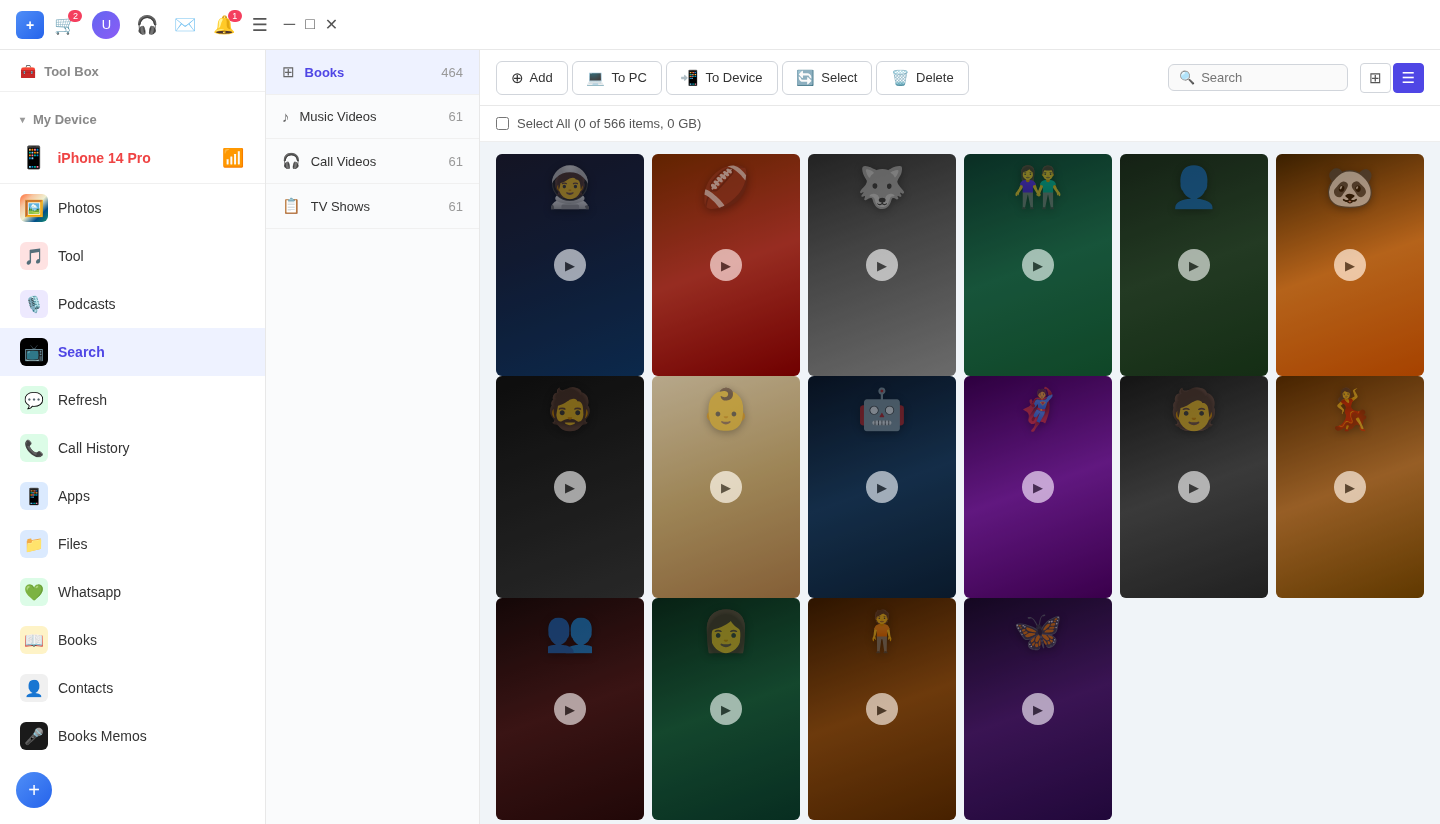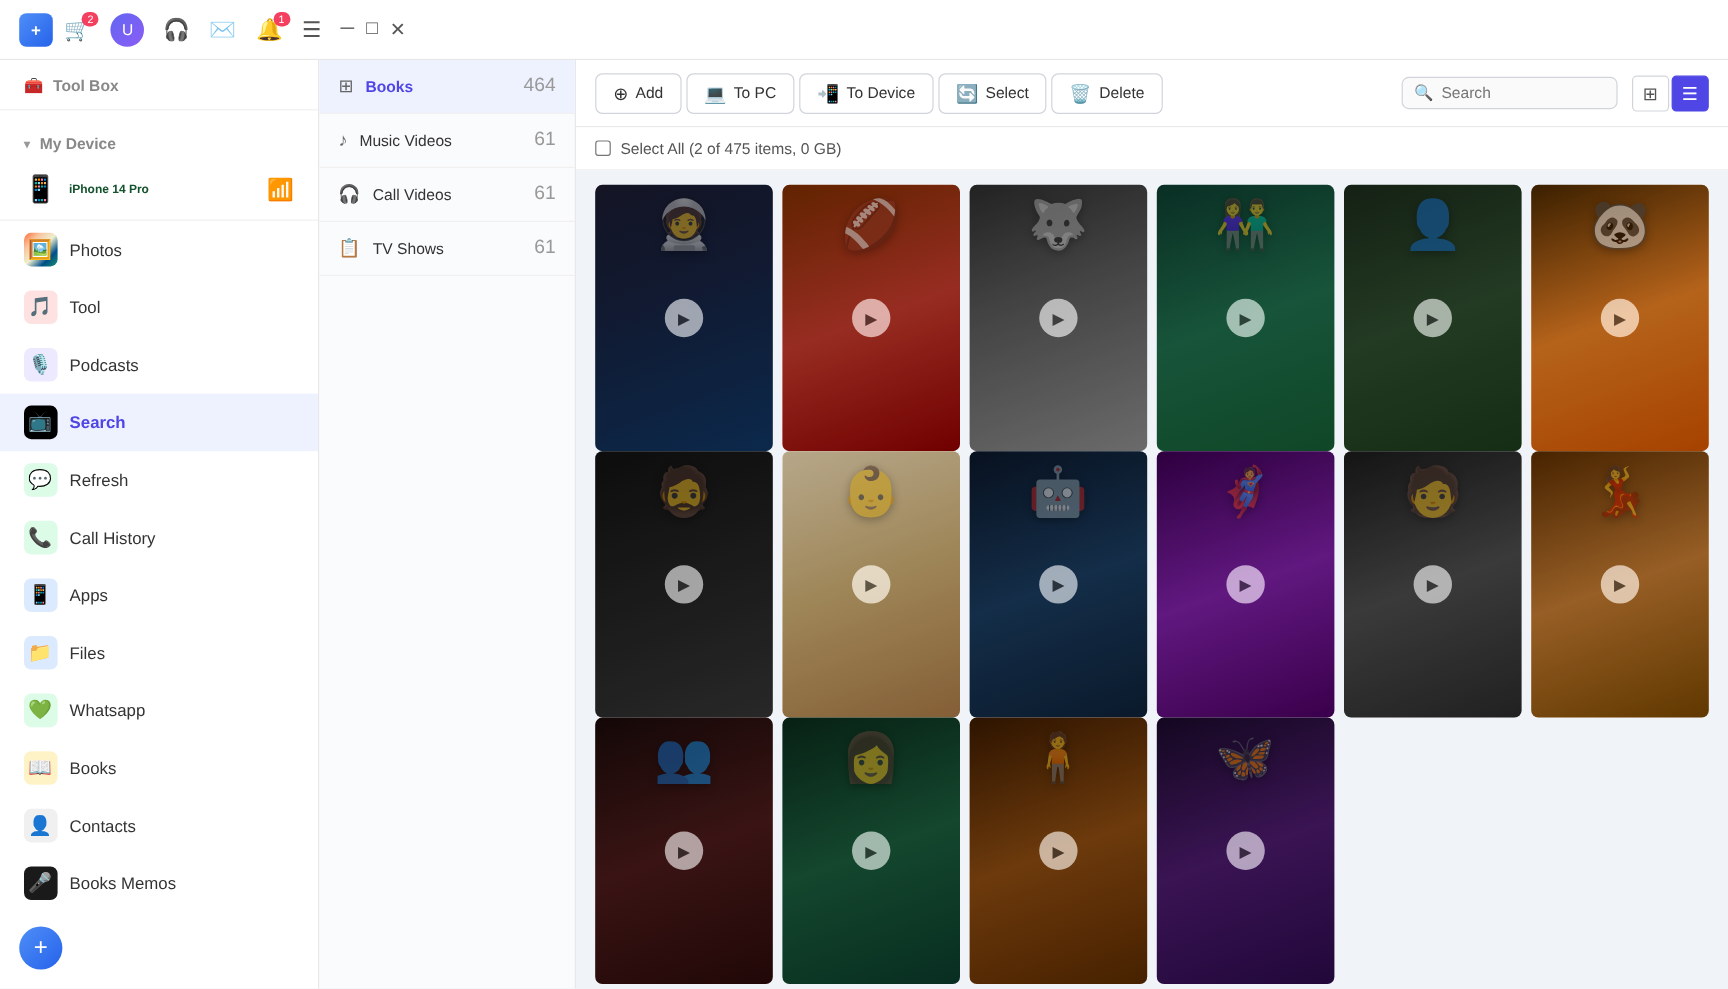--- a/index.html
+++ b/index.html
@@ -87,21 +87,21 @@
 
     .device-header {
       padding: 12px 20px;
       display: flex;
       align-items: center;
       gap: 10px;
       border-bottom: 1px solid #f0f0f0;
     }
     .device-icon { font-size: 22px; color: #555; }
     .device-info { flex: 1; }
-    .device-name { font-size: 10px; font-weight: 700; color: #14532d; }
+    .device-name { font-size: 14px; font-weight: 700; color: #ef4444; }
     .wifi-icon { color: #4f8ef7; font-size: 18px; }
 
     .sidebar-divider { height: 1px; background: #f0f0f0; margin: 6px 0; }
 
     
     .secondary-sidebar {
       width: 214px;
       background: #fafbfc;
       border-right: 1px solid #e8e8e8;
       flex-shrink: 0;
@@ -112,21 +112,21 @@
       align-items: center;
       padding: 13px 16px;
       cursor: pointer;
       gap: 10px;
       border-bottom: 1px solid #f0f0f0;
     }
     .secondary-item.active { background: #eef2ff; }
     .secondary-item-icon { font-size: 15px; color: #666; flex-shrink: 0; }
     .secondary-item-label { font-size: 13px; color: #333; font-weight: 500; flex: 1; }
     .secondary-item.active .secondary-item-label { color: #4f46e5; font-weight: 600; }
-    .secondary-item-count { font-size: 16px; color: #999; text-align: right; }
+    .secondary-item-count { font-size: 13px; color: #999; text-align: right; }
 
     
     .main-panel { flex: 1; display: flex; flex-direction: column; overflow: hidden; }
 
     
     .toolbar {
       height: 56px;
       background: #fff;
       border-bottom: 1px solid #e8e8e8;
       display: flex;
@@ -480,21 +480,21 @@
           <input type="text" placeholder="Search" style="">
         </div>
         <div class="view-toggle">
           <button class="view-btn">⊞</button>
           <button class="view-btn active">☰</button>
         </div>
       </div>
 
       <div class="select-bar">
         <input type="checkbox" id="selectAll" style="">
-        <label for="selectAll">Select All (2 of 475 items, 0 GB)</label>
+        <label for="selectAll">Select All (0 of 566 items, 0 GB)</label>
       </div>
 
       <div class="video-grid" id="video-grid-container">
 
       <div class="video-thumb movie-0">
     <div class="poster-figure">
       <span class="poster-silhouette">🧑‍🚀</span>
     </div>
     <div class="play-overlay">
       <div class="play-btn">▶</div>

